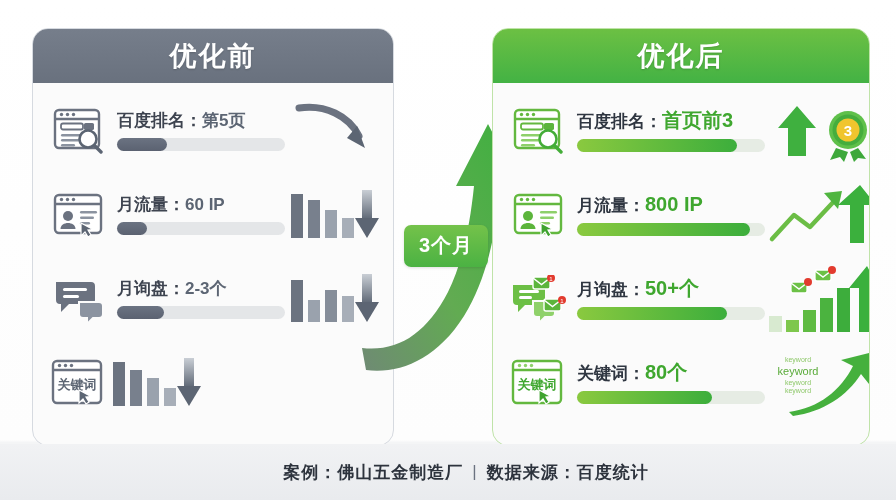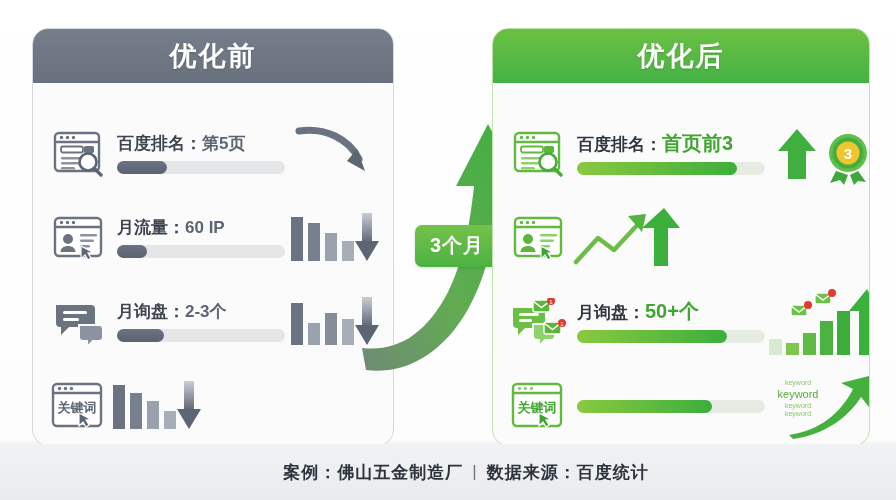--- a/index.html
+++ b/index.html
@@ -31,21 +31,21 @@
     height: 54px;
     display: flex; align-items: center; justify-content: center;
     font-size: 27px; font-weight: bold; letter-spacing: 2px;
     color: #ffffff;
     text-shadow: 0 1px 2px rgba(0,0,0,.18);
     text-align: right;
   }
   .head-gray  { background: linear-gradient(180deg,#767e8b 0%, #69717e 100%); }
   .head-green { background: linear-gradient(180deg,#6cc043 0%, #43b244 100%); }
 
-  .card-body { padding: 29px 0 0 0; }
+  .card-body { padding: 6px 0 0 0; }
 
   
   .row {
     display: flex; align-items: center;
     height: 84px;
     padding: 0 10px 0 16px;
   }
   .row .ico { width: 60px; flex: 0 0 60px; display:flex; align-items:flex-end; justify-content:center; }
   .row .mid { flex: 1 1 auto; padding-left: 8px; }
   .row .viz { width: 96px; flex: 0 0 96px; display:flex; align-items:center; justify-content:center; }
@@ -76,21 +76,20 @@
 
   
   #center { position: absolute; left: 360px; top: 120px; width: 180px; height: 300px; }
   #badge {
     position: absolute; left: 404px; top: 225px;
     padding: 7px 15px 8px;
     background: linear-gradient(180deg,#74c24a,#4bb243);
     color: #fff; font-size: 20px; font-weight: bold;
     border-radius: 7px; letter-spacing: 1px;
     box-shadow: 0 1px 3px rgba(0,0,0,.12);
-    margin-left: 11px;
   }
 
   
   #footer {
     position: absolute; left: 0; right: 0; bottom: 0; height: 56px;
     display: flex; align-items: center; justify-content: center;
     background: linear-gradient(180deg,#f1f2f4 0%, #e9ebee 100%);
     font-size: 17px; font-weight: bold; color: #2d333d; letter-spacing: 1px; padding-left: 36px;
   }
   #footer .sep { margin: 0 9px; color: #6b7280; font-weight: normal; }
@@ -320,20 +319,28 @@
               <circle cx="14.5" cy="7.5" r="1.7" fill="#63b83f"></circle>
               <circle cx="20.5" cy="7.5" r="1.7" fill="#63b83f"></circle>
             <circle cx="15" cy="24" r="5" fill="#5cb53c"></circle>
             <path d="M7.5 37 C7.5 29 22.5 29 22.5 37 Z" fill="#5cb53c"></path>
             <rect x="27" y="19" width="17" height="2.6" rx="1.3" fill="#8ed06a"></rect>
             <rect x="27" y="24.5" width="14" height="2.6" rx="1.3" fill="#8ed06a"></rect>
             <rect x="27" y="30" width="10" height="2.6" rx="1.3" fill="#8ed06a"></rect>
             <path d="M28 31 L28 44 L32 40 L35 45 L38 43 L35 38 L40 37.5 Z" fill="#3fa32f" stroke="#fff" stroke-width="1.2"></path>
           </svg>
         </div>
+        <div class="mid">
+          <div class="label">
+            <span class="k">月流量：</span><span class="v">800 IP</span>
+          </div>
+          <div class="bar">
+              <i style="width:92%"></i>
+            </div>
+        </div>
         <div class="viz">
           <svg width="110" height="64" viewBox="0 0 110 64">
             <path d="M4 56 L26 32 L42 44 L70 14" stroke="#6bbd45" stroke-width="4.5" fill="none" stroke-linejoin="round" stroke-linecap="round"></path>
             <path d="M56 10 L74 8 L70 26 Z" fill="#4fb53f"></path>
             <path d="M82 60 V22 H70 L92 2 L108 22 H96 V60 Z" fill="#3bb03d"></path>
           </svg>
         </div>
       </div>
 
       <div class="row">
@@ -385,20 +392,23 @@
             <rect x="2" y="3" width="48" height="42" rx="4" fill="#fff" stroke="#63b83f" stroke-width="2.4"></rect>
             <path d="M2 12h48" stroke="#63b83f" stroke-width="2.4"></path>
             <circle cx="8.5" cy="7.5" r="1.7" fill="#8ed06a"></circle>
               <circle cx="14.5" cy="7.5" r="1.7" fill="#8ed06a"></circle>
               <circle cx="20.5" cy="7.5" r="1.7" fill="#8ed06a"></circle>
             <text x="26" y="31" font-size="13" font-weight="bold" fill="#3fa72f" text-anchor="middle" font-family="'Liberation Sans',sans-serif">关键词</text>
             <path d="M28 32 L28 45 L32 41 L35 46 L38 44 L35 39 L40 38.5 Z" fill="#3fa32f" stroke="#fff" stroke-width="1.2"></path>
           </svg>
         </div>
         <div class="mid">
+          <div class="label">
+            <span class="k">关键词：</span><span class="v">80个</span>
+          </div>
           <div class="bar">
               <i style="width:72%"></i>
             </div>
         </div>
         <div class="viz" style="position:relative;">
           <div class="kwcloud" style="position:absolute;left:2px;top:6px;width:62px;text-align:center;">
             <div>keyword</div>
             <div class="big">keyword</div>
             <div>keyword</div>
             <div>keyword</div>

